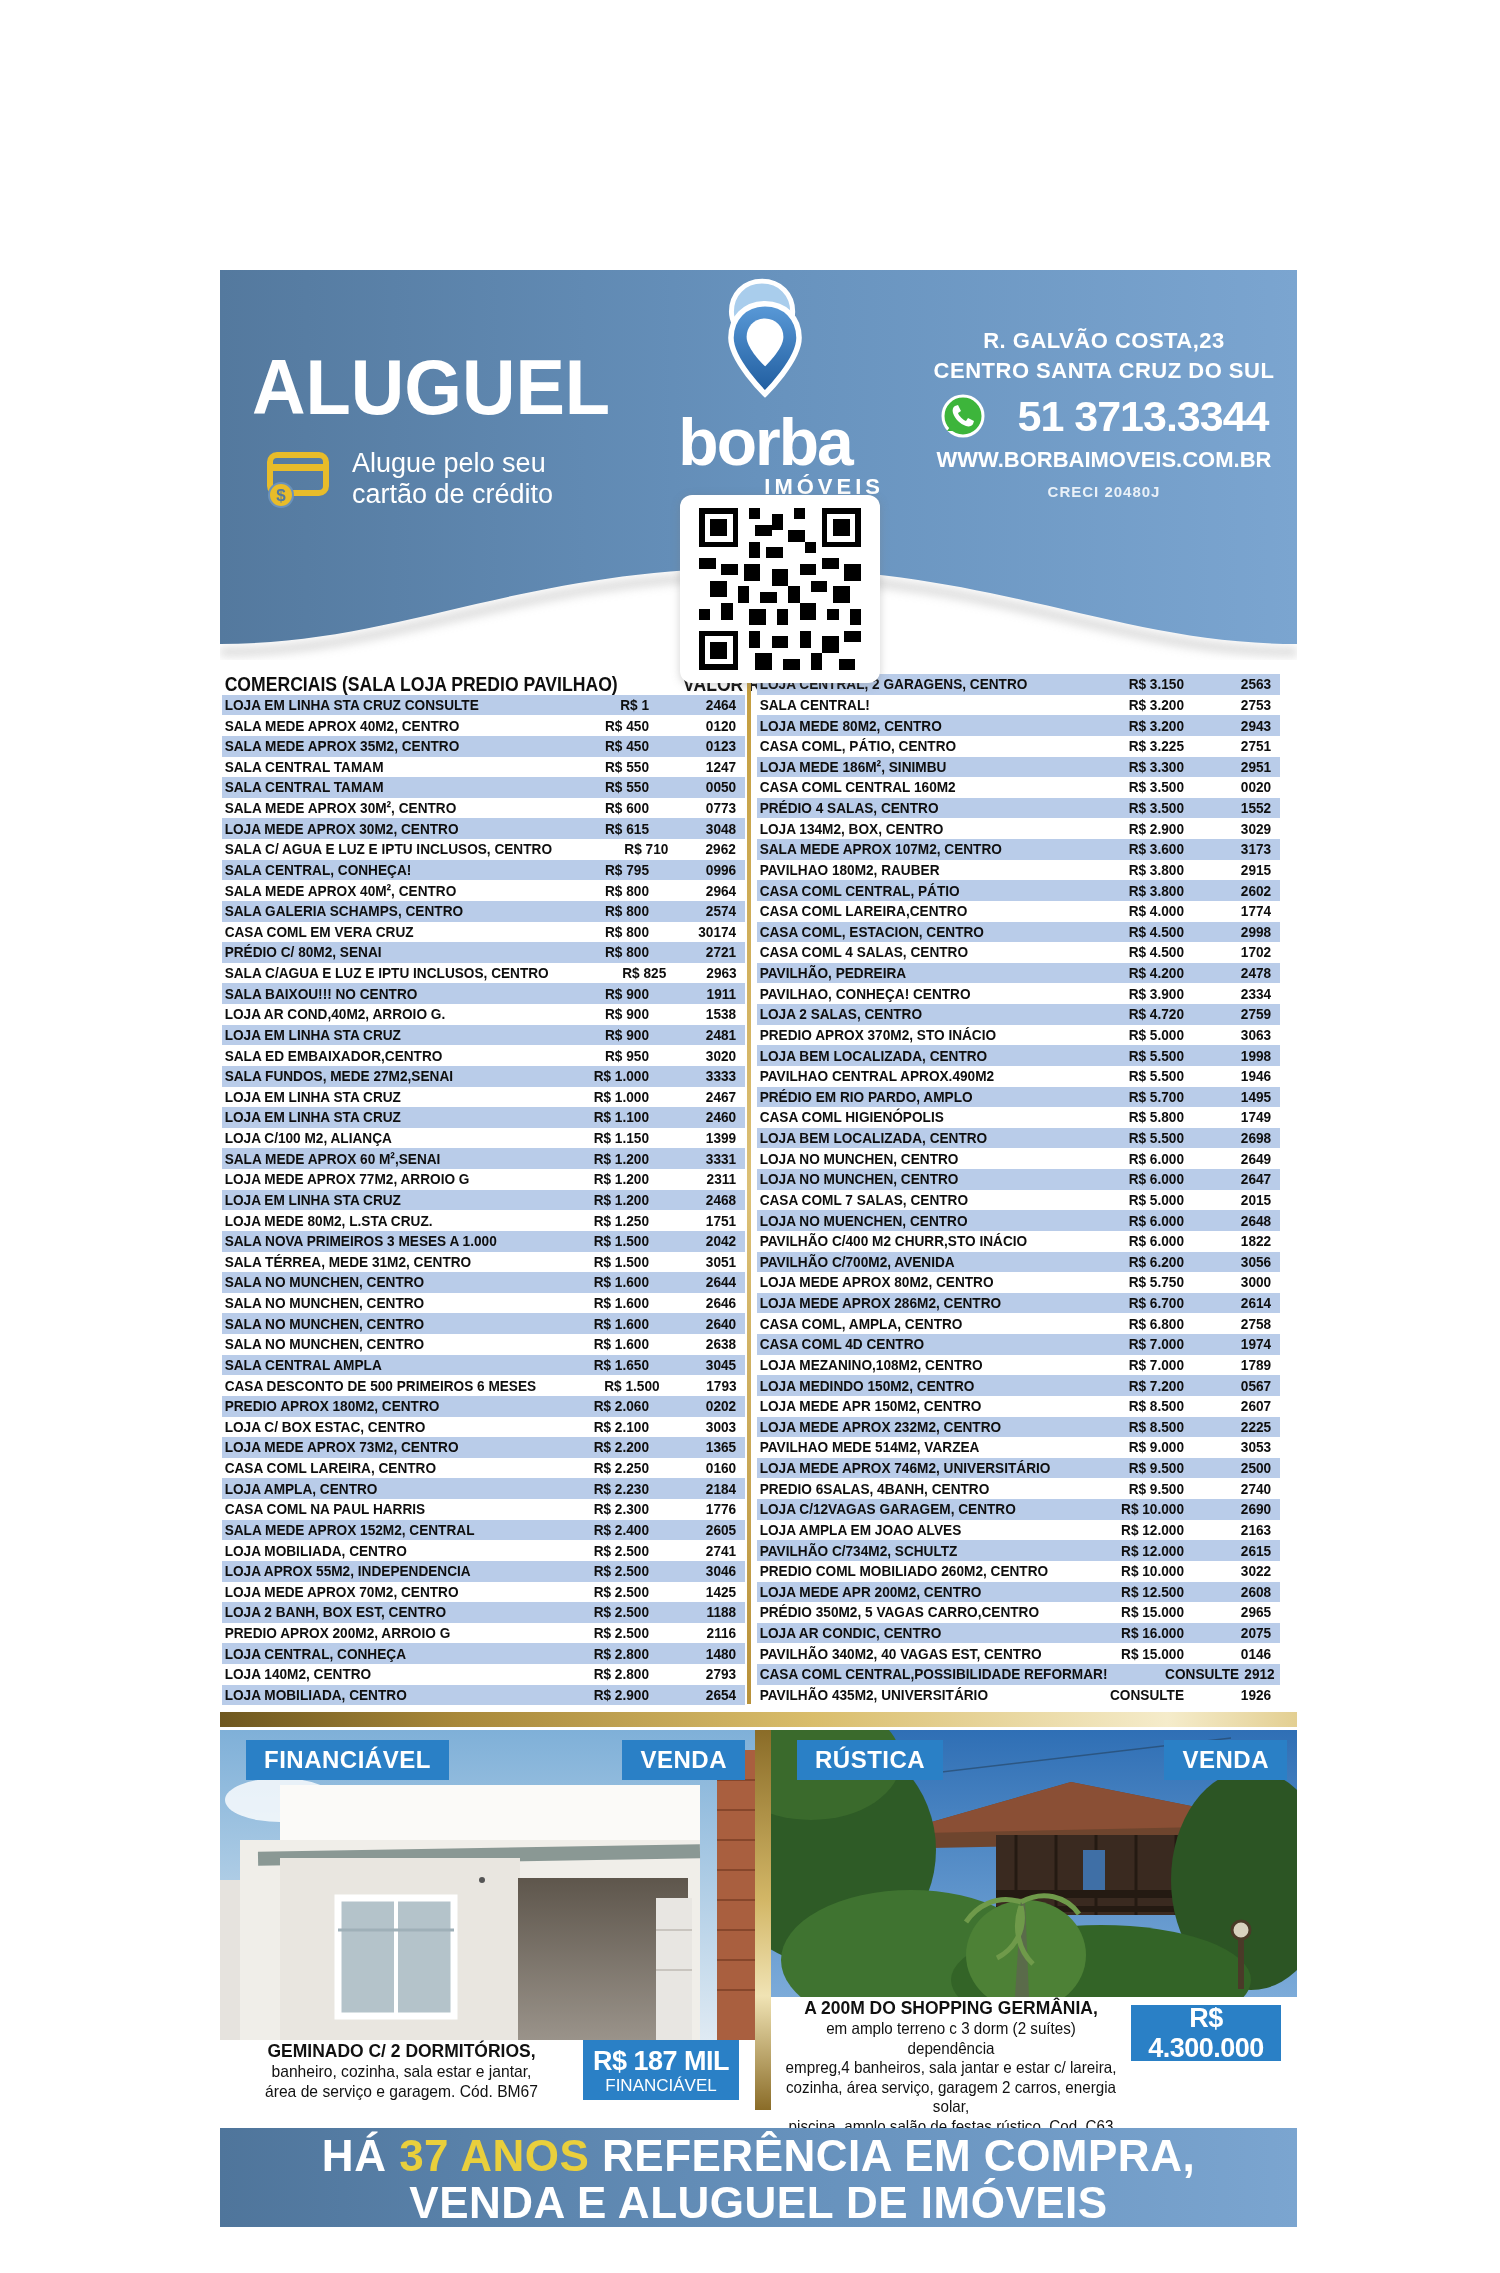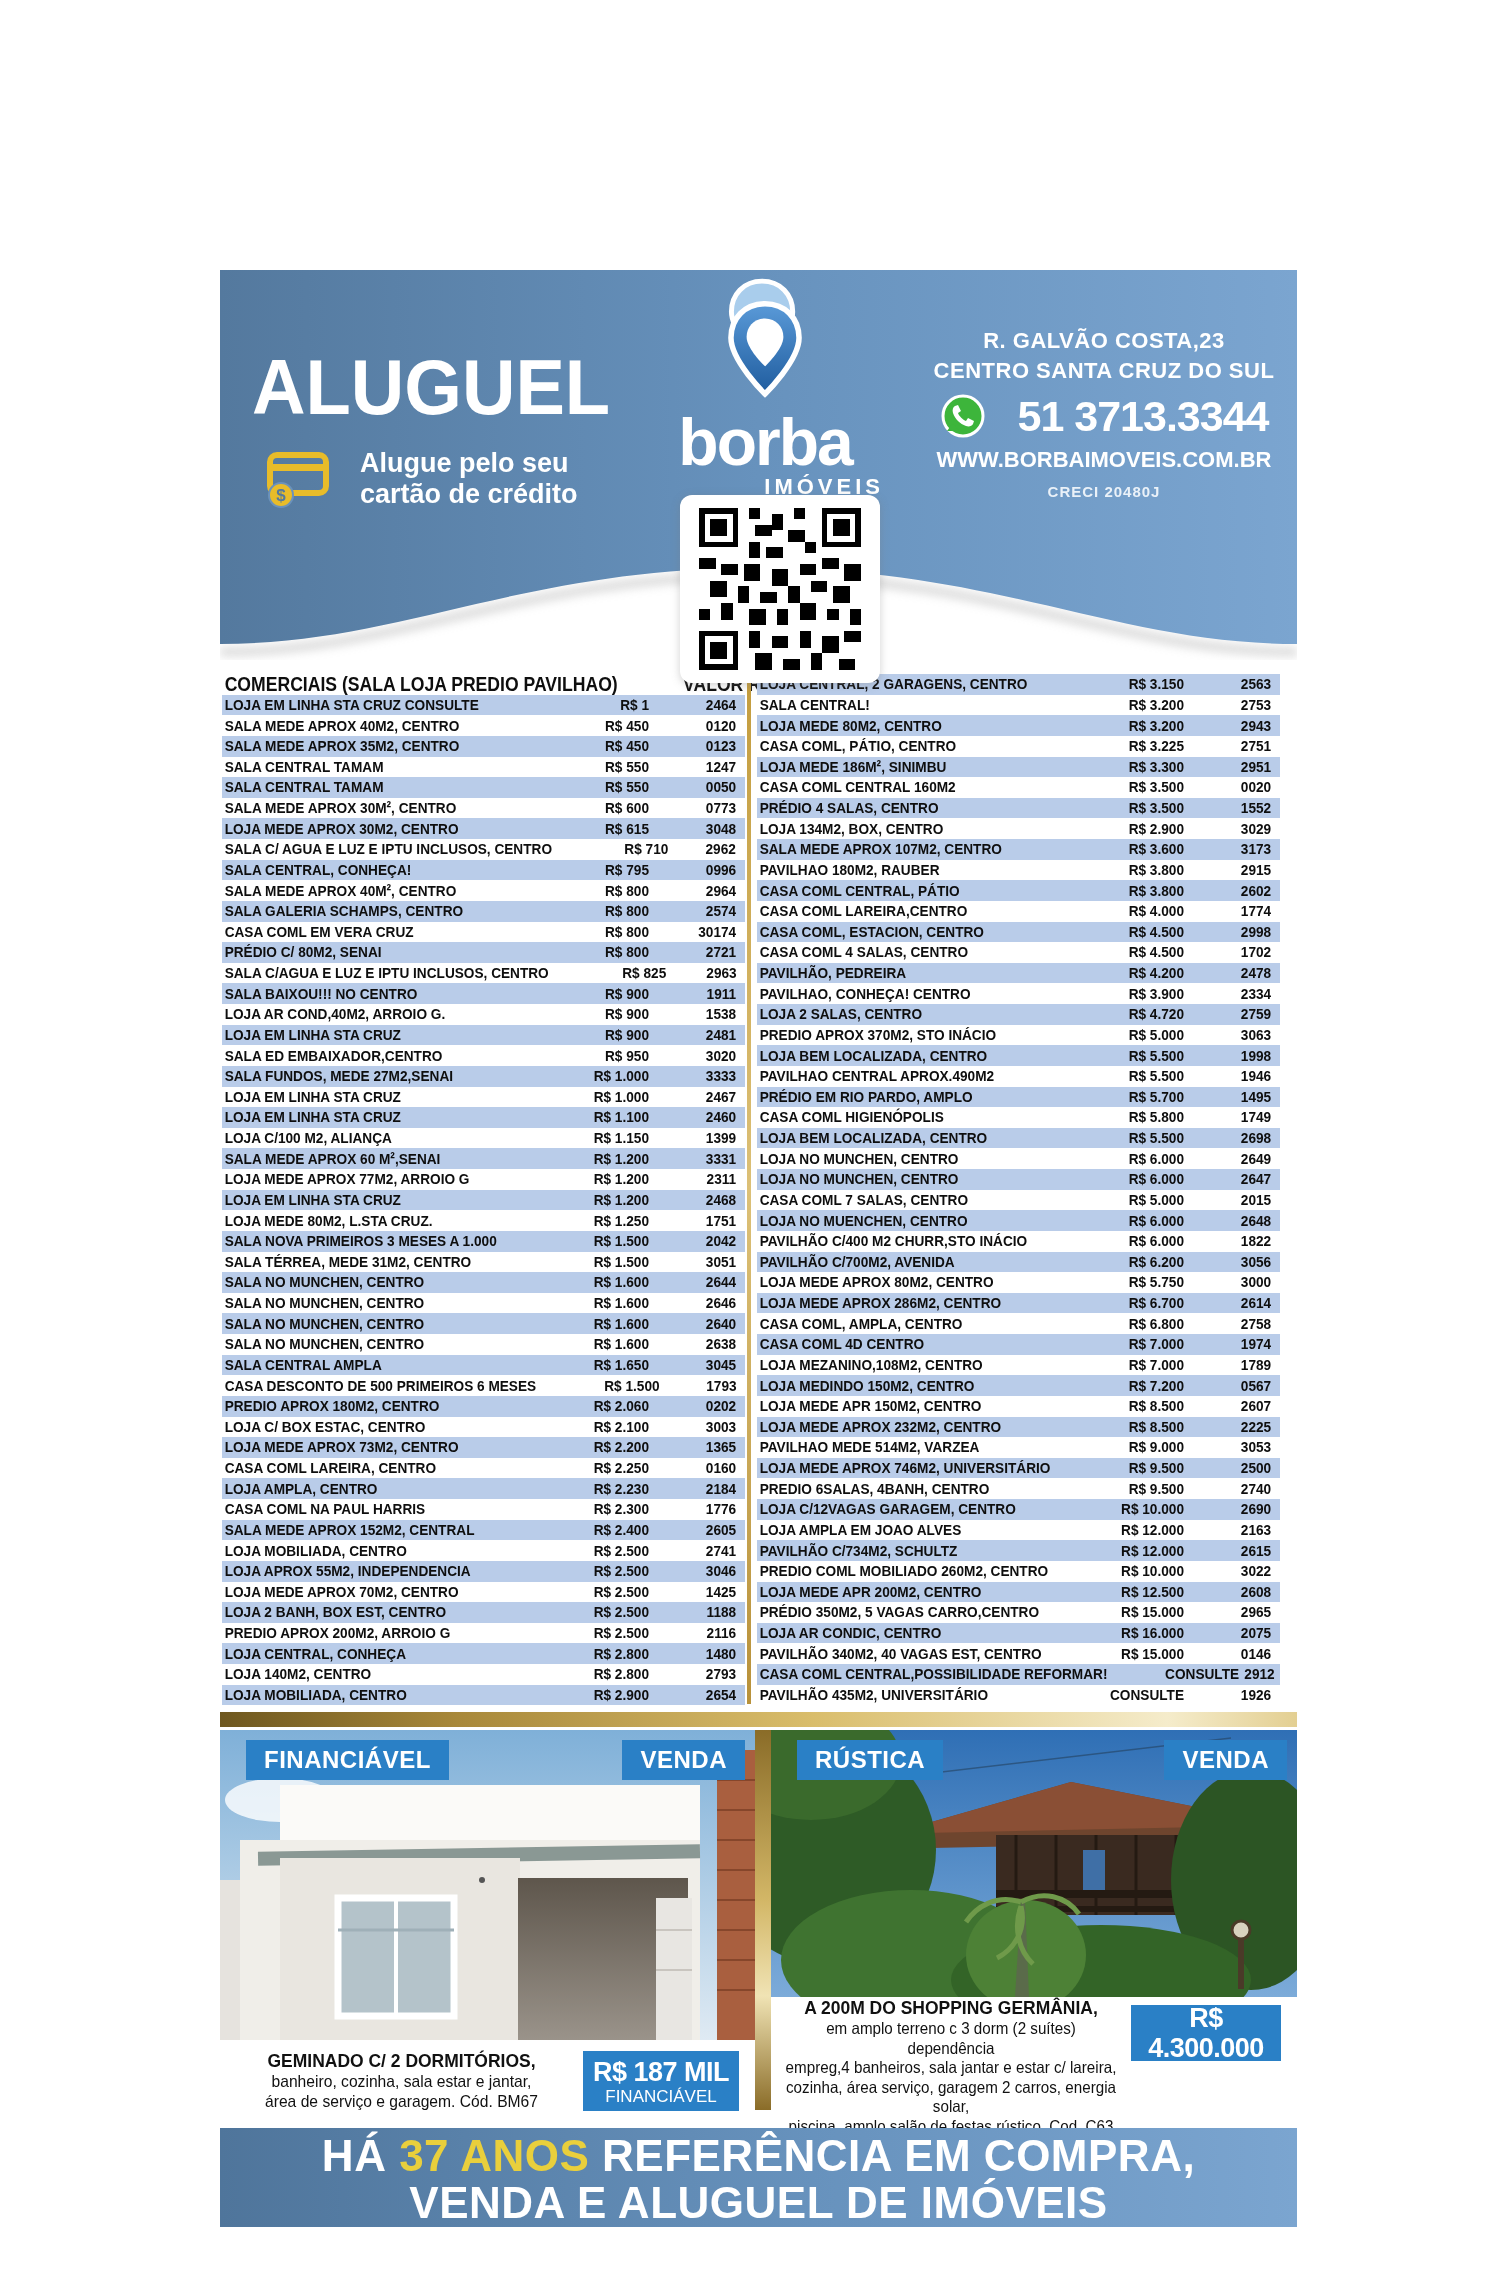--- a/index.html
+++ b/index.html
@@ -8,21 +8,21 @@
   .flyer{position:absolute;left:220px;top:270px;width:1077px;height:1960px;}
 
   
   .hdr{position:absolute;left:0;top:0;width:1077px;height:290px;
        background:linear-gradient(90deg,#54799e 0%,#6792bd 50%,#7ba5d0 100%);}
   .wave{position:absolute;left:0;top:290px;width:1077px;height:100px;display:block;}
   .hdr-title{position:absolute;left:32px;top:72px;color:#fff;font-weight:bold;
        font-size:78px;letter-spacing:0;transform:scaleX(.95);transform-origin:0 50%;}
   .card-row{position:absolute;left:44px;top:178px;display:flex;align-items:center;}
   .card-ico{width:66px;height:58px;flex:0 0 auto;}
-  .card-text{margin-left:30px;color:#fff;font-weight:bold;font-size:27px;line-height:31px;}
+  .card-text{margin-left:22px;color:#fff;font-weight:normal;font-size:27px;line-height:31px;}
   .logo{position:absolute;left:420px;top:8px;width:250px;text-align:center;color:#fff;}
   .logo-pin{width:112px;height:138px;}
   .logo-word{font-weight:bold;font-size:66px;letter-spacing:-2px;line-height:56px;margin-top:-6px;}
   .logo-sub{font-weight:bold;font-size:22px;letter-spacing:4px;text-align:right;padding-right:6px;margin-top:4px;}
   .contact{position:absolute;left:700px;top:58px;width:368px;text-align:center;color:#fff;}
   .addr1{font-weight:bold;font-size:22px;letter-spacing:.5px;}
   .addr2{font-weight:bold;font-size:22px;letter-spacing:.5px;margin-top:4px;}
   .phone-row{display:flex;align-items:center;justify-content:center;margin-top:8px;gap:20px;}
   .wa-ico{width:48px;height:48px;margin-right:10px;flex:0 0 auto;}
   .phone-num{font-weight:bold;font-size:43px;letter-spacing:-1px;}
@@ -59,21 +59,21 @@
   .gold-div{position:absolute;left:535px;top:0;width:16px;height:380px;
         background:linear-gradient(180deg,#8a6c28,#d3b767 45%,#f0e3b4 70%,#8a6c28);}
   .photo{position:relative;width:100%;overflow:hidden;background:#ddd;}
   .photo-l{height:310px;}
   .photo-r{height:267px;}
   .photo svg{display:block;width:100%;height:100%;}
   .tagbadge{position:absolute;top:10px;background:#2a80c6;color:#fff;font-weight:bold;
         font-size:24px;padding:6px 18px;letter-spacing:.5px;z-index:3;}
   .tag-left{left:26px;}
   .tag-right{right:10px;}
-  .caption-row{display:flex;align-items:center;}
+  .caption-row{display:flex;align-items:flex-start;}
   .cap-row-l{height:82px;}
   .cap-row-r{height:125px;align-items:flex-start;padding-top:0;box-sizing:border-box;}
   .cap-text{flex:1;text-align:center;color:#111;}
   .cap-title{font-weight:bold;font-size:19px;transform:scaleX(.92);}
   .cap-line{font-size:17px;font-weight:normal;line-height:20px;transform:scaleX(.92);}
   .cap-text-r .cap-line{font-size:16.5px;line-height:19.5px;}
   .pricebox{background:#2a80c6;color:#fff;text-align:center;margin-right:16px;
         display:flex;flex-direction:column;justify-content:center;flex:0 0 auto;}
   .pricebox-l{width:156px;height:60px;}
   .pricebox-r{width:150px;height:56px;margin-top:8px;}

